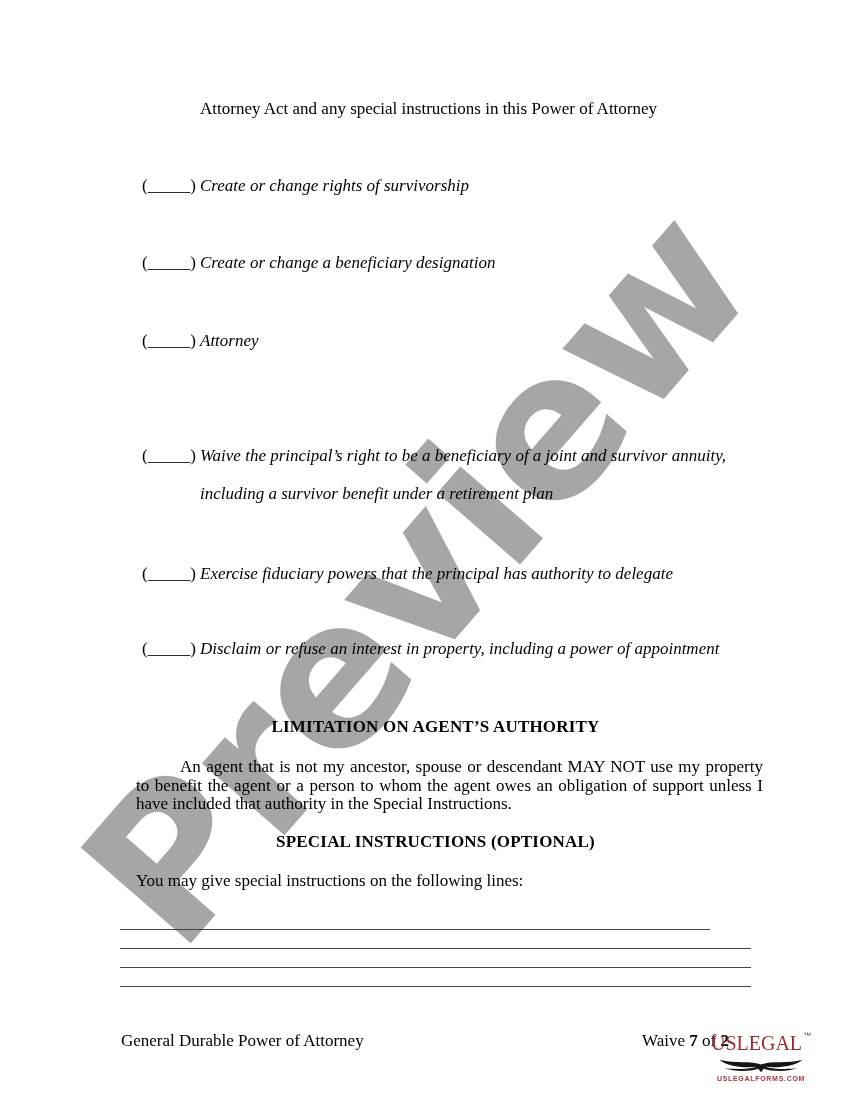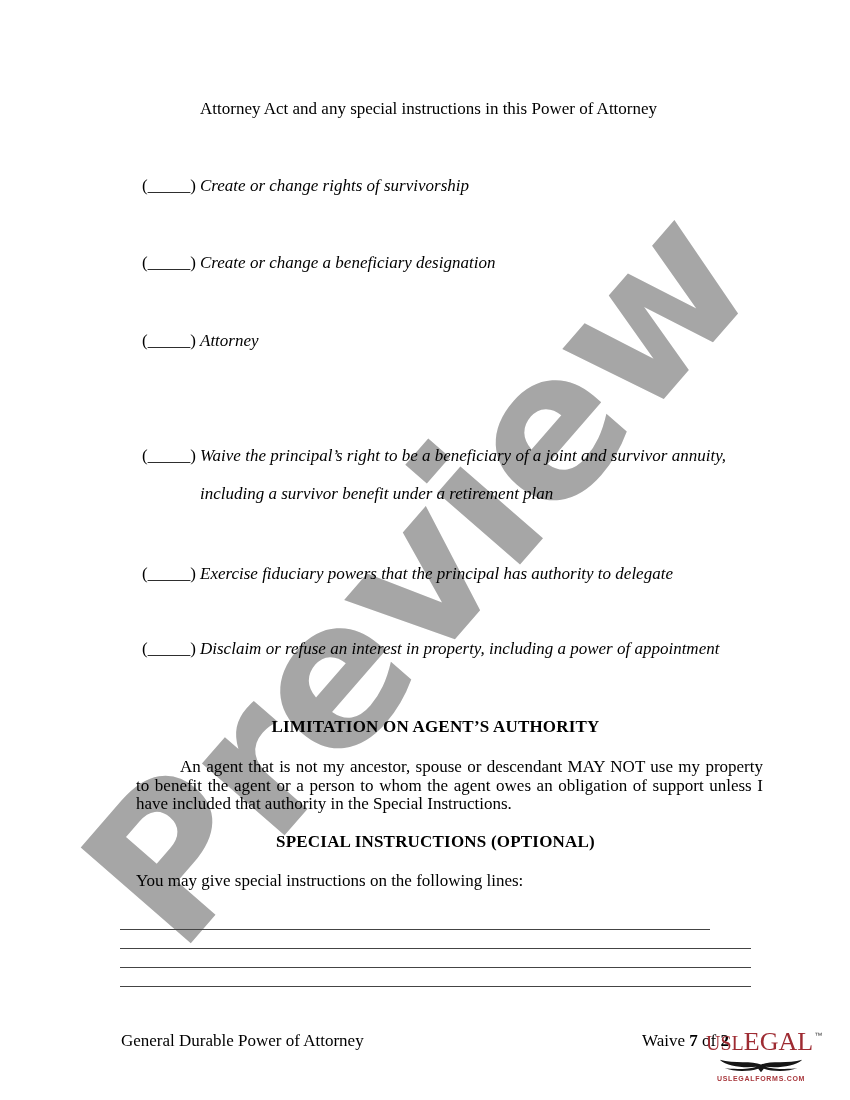--- a/index.html
+++ b/index.html
@@ -50,21 +50,21 @@
   .page-label .num { font-weight: bold; }
   .logo {
     position: absolute; left: 706px; top: 1023px; width: 110px;
     text-align: center; z-index: 3; line-height: 1;
   }
   .logo-word {
     font-family: "Liberation Serif", serif;
     white-space: nowrap; line-height: 26px;
   }
   .logo-word .big { font-size: 20px; }
-  .logo-word .small { font-size: 26px; }
+  .logo-word .small { font-size: 20px; }
   .logo-word .tm {
     font-size: 8px; color: #444; vertical-align: 12px;
     font-family: "Liberation Sans", sans-serif; margin-left: 1px;
   }
   .eagle { display: block; margin: 1px auto 0 auto; }
   .logo-site {
     margin-top: 2px;
     font-family: "Liberation Sans", sans-serif;
     font-size: 7px; font-weight: bold; letter-spacing: 0.7px;
     white-space: nowrap;

